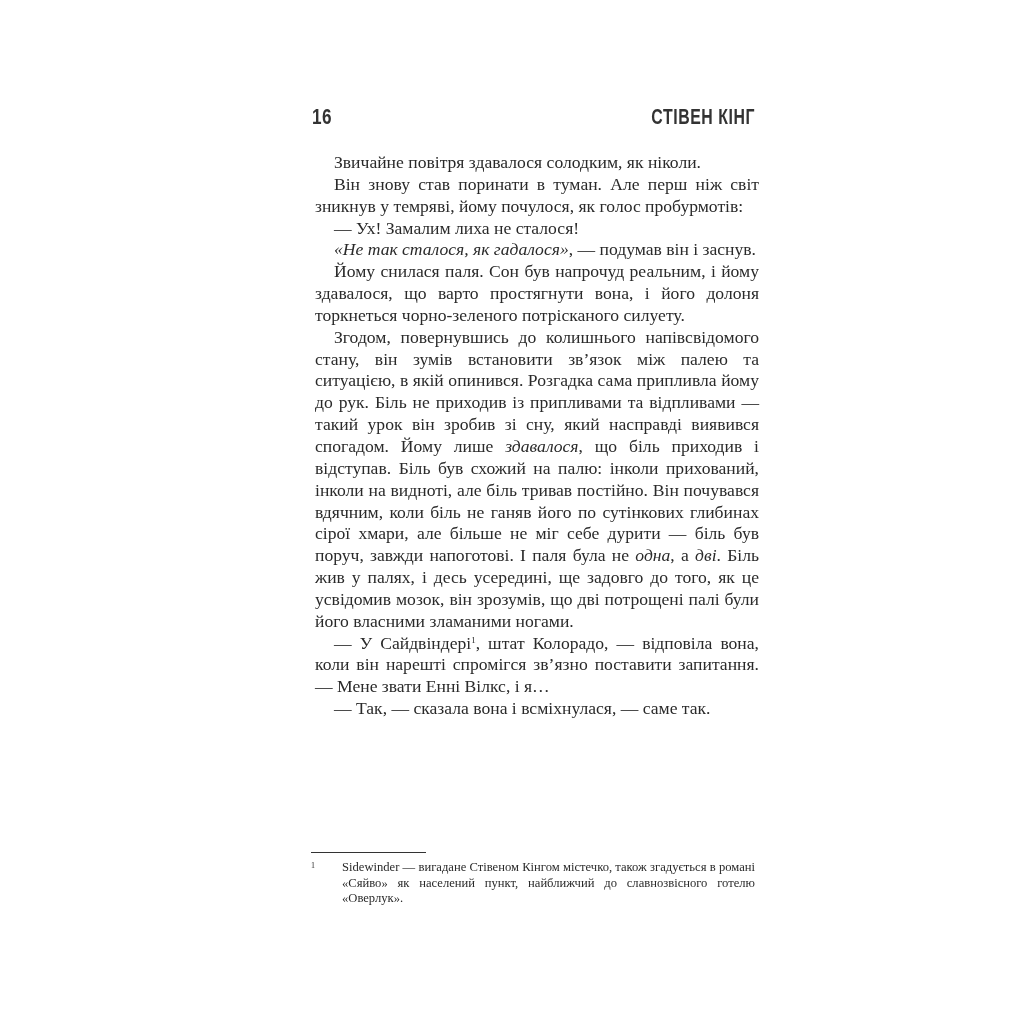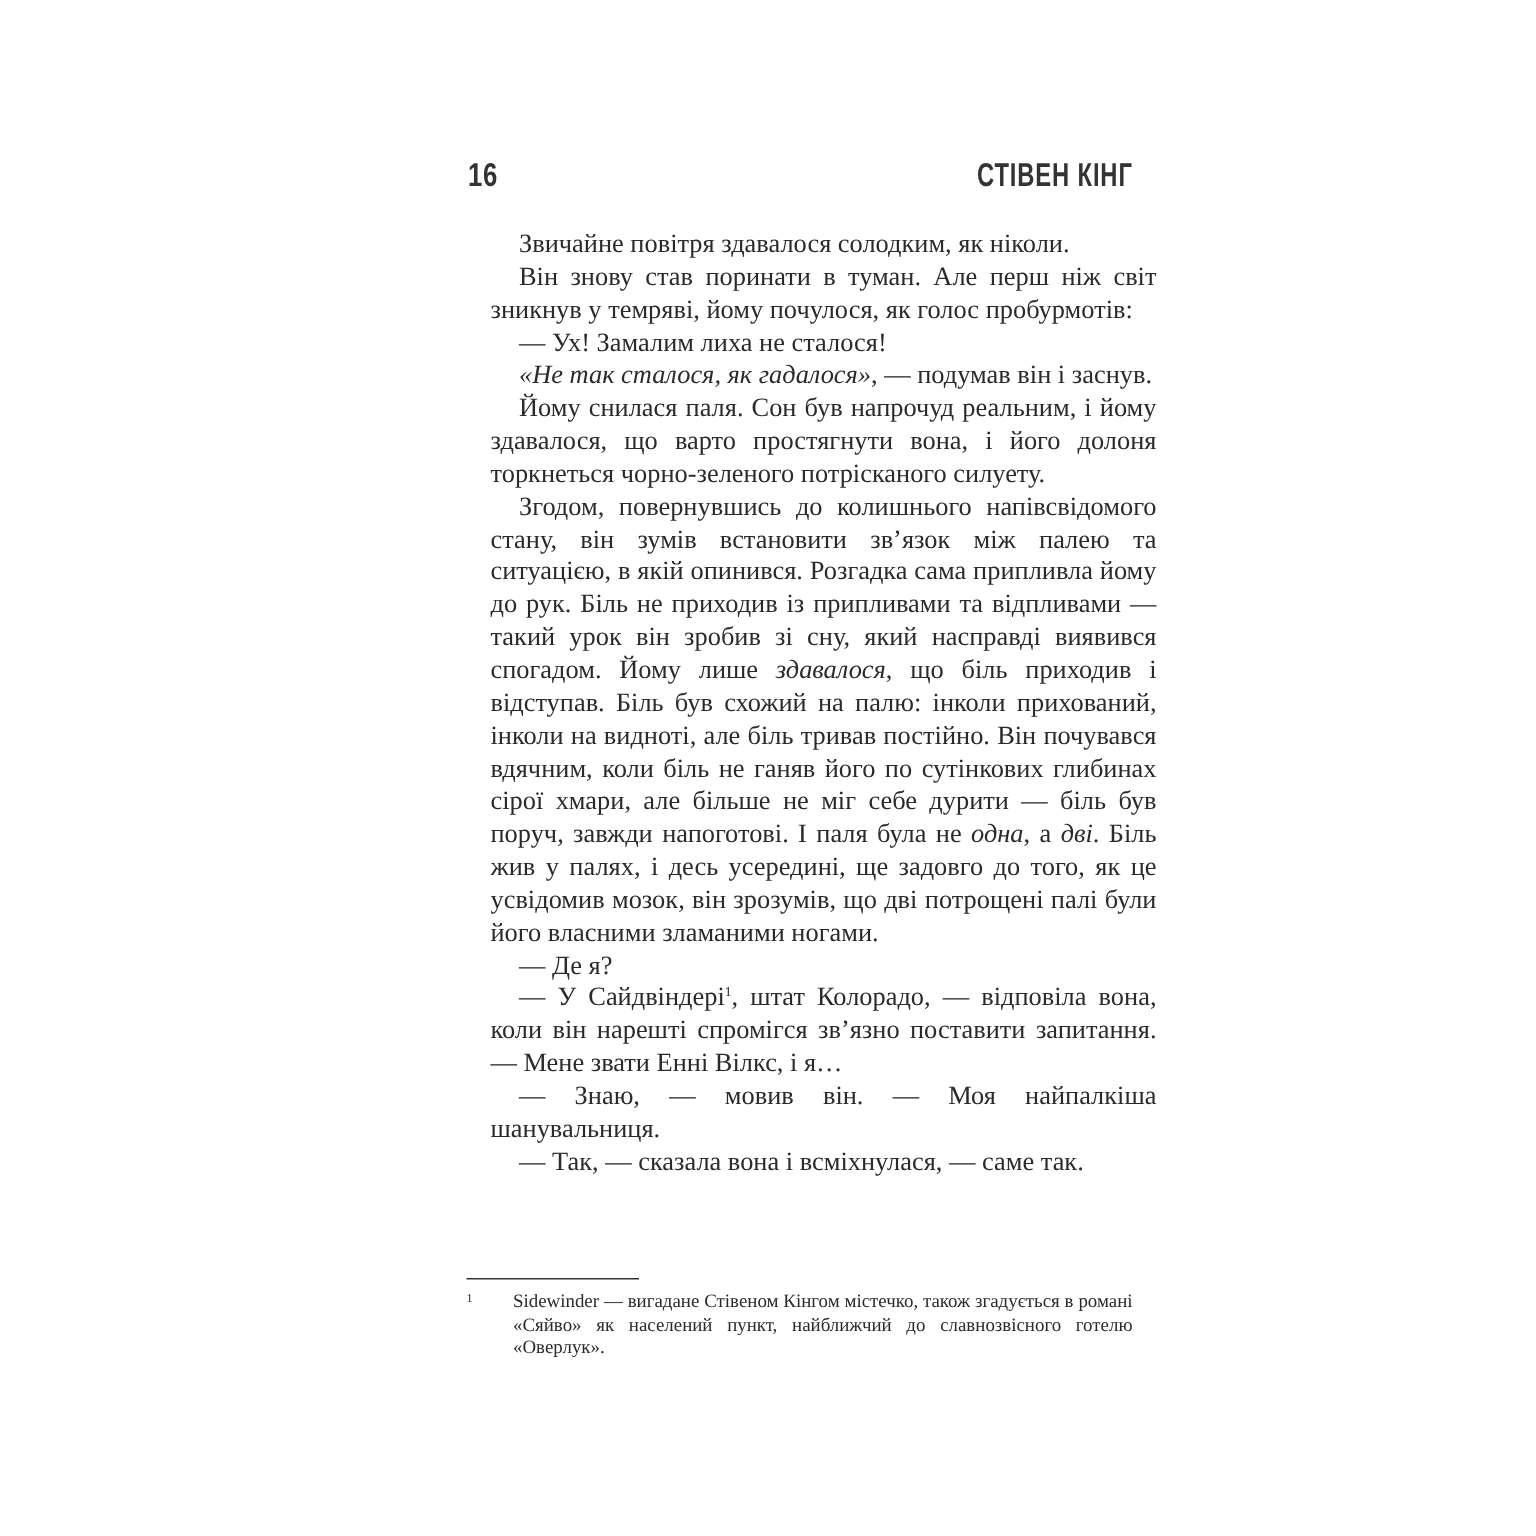--- a/index.html
+++ b/index.html
@@ -11,21 +11,21 @@
     }
     .running-head {
       position: absolute; left: 0; top: 4px; width: 444px; height: 20px;
       font-family: "Liberation Sans", "DejaVu Sans", sans-serif;
       font-weight: bold; font-size: 22px; color: #333;
       transform-origin: left top;
     }
     .folio { position: absolute; left: 1px; top: 0; transform: scaleX(0.78); transform-origin: left top; letter-spacing: 0.5px; }
     .author { position: absolute; right: 0; top: 0; transform: scaleX(0.72); transform-origin: right top; letter-spacing: 0.8px; }
     .body-text {
-      position: absolute; left: 16px; top: 52px; width: 444px;
+      position: absolute; left: 4px; top: 52px; width: 444px;
       font-size: 17.6px; line-height: 21.85px; text-align: justify;
     }
     .body-text p { margin: 0; text-indent: 19px; }
     sup.fnref { font-size: 9px; vertical-align: 6px; line-height: 0; }
     .rule { position: absolute; left: 0; top: 752px; width: 115px; height: 1px; background: #333; }
     .footnotes {
       position: absolute; left: 0; top: 760px; width: 444px;
       font-size: 12.6px; line-height: 15.5px; text-align: justify; color: #2a2a2a;
     }
     .footnote { position: relative; padding-left: 31px; }
@@ -41,23 +41,21 @@
     <span class="author">СТІВЕН КІНГ</span>
   </div>
 
   <div class="body-text">
     <p>Звичайне повітря здавалося солодким, як ніколи.</p>
     <p>Він знову став поринати в туман. Але перш ніж світ зникнув у темряві, йому почулося, як голос пробурмотів:</p>
     <p>— Ух! Замалим лиха не сталося!</p>
     <p><em>«Не так сталося, як гадалося»</em><span>, — подумав він і заснув.</span></p>
     <p>Йому снилася паля. Сон був напрочуд реальним, і йому здавалося, що варто простягнути вона, і його долоня торкнеться чорно-зеленого потрісканого силуету.</p>
     <p><span>Згодом, повернувшись до колишнього напівсвідомого стану, він зумів встановити зв’язок між палею та ситуацією, в якій опинився. Розгадка сама припливла йому до рук. Біль не приходив із припливами та відпливами — такий урок він зробив зі сну, який насправді виявився спогадом. Йому лише </span><em>здавалося</em><span>, що біль приходив і відступав. Біль був схожий на палю: інколи прихований, інколи на видноті, але біль тривав постійно. Він почувався вдячним, коли біль не ганяв його по сутінкових глибинах сірої хмари, але більше не міг себе дурити — біль був поруч, завжди напоготові. І паля була не </span><em>одна</em><span>, а </span><em>дві</em><span>. Біль жив у палях, і десь усередині, ще задовго до того, як це усвідомив мозок, він зрозумів, що дві потрощені палі були його власними зламаними ногами.</span></p>
-    <p>— Де я?</p>
     <p><span>— У Сайдвіндері</span><sup class="fnref">1</sup><span>, штат Колорадо, — відповіла вона, коли він нарешті спромігся зв’язно поставити запитання. — Мене звати Енні Вілкс, і я…</span></p>
-    <p>— Знаю, — мовив він. — Моя найпалкіша шанувальниця.</p>
     <p>— Так, — сказала вона і всміхнулася, — саме так.</p>
   </div>
 
   <div class="rule"></div>
 
   <div class="footnotes">
     <div class="footnote">
       <span class="fn-mark">1</span>
       <span>Sidewinder — вигадане Стівеном Кінгом містечко, також згадується в романі «Сяйво» як населений пункт, найближчий до славнозвісного готелю «Оверлук».</span>
     </div>

